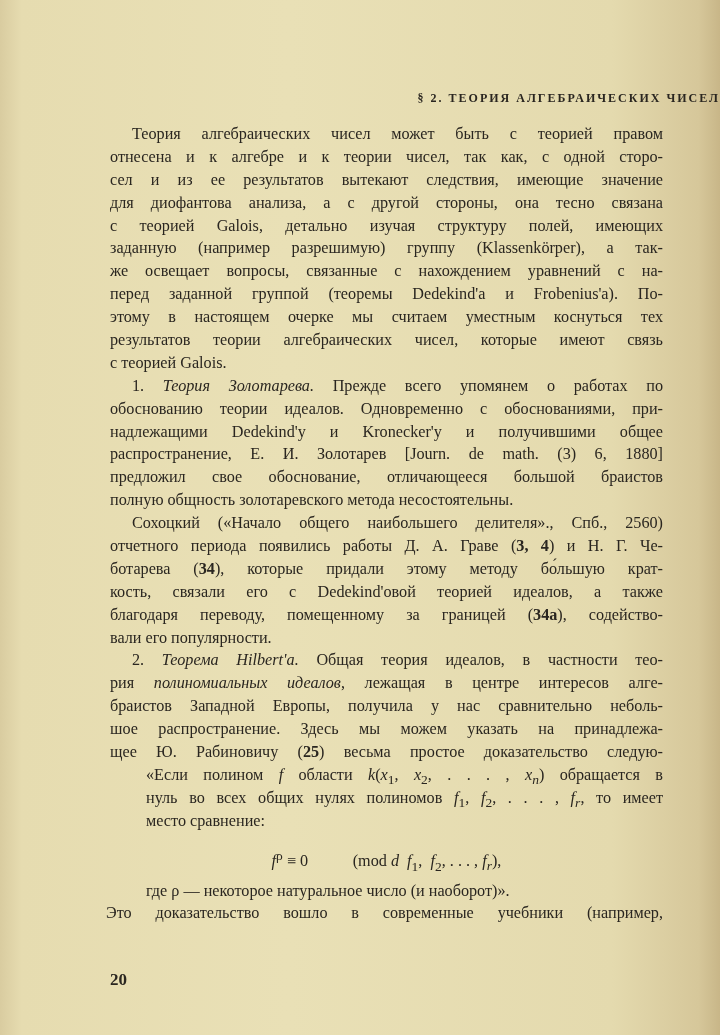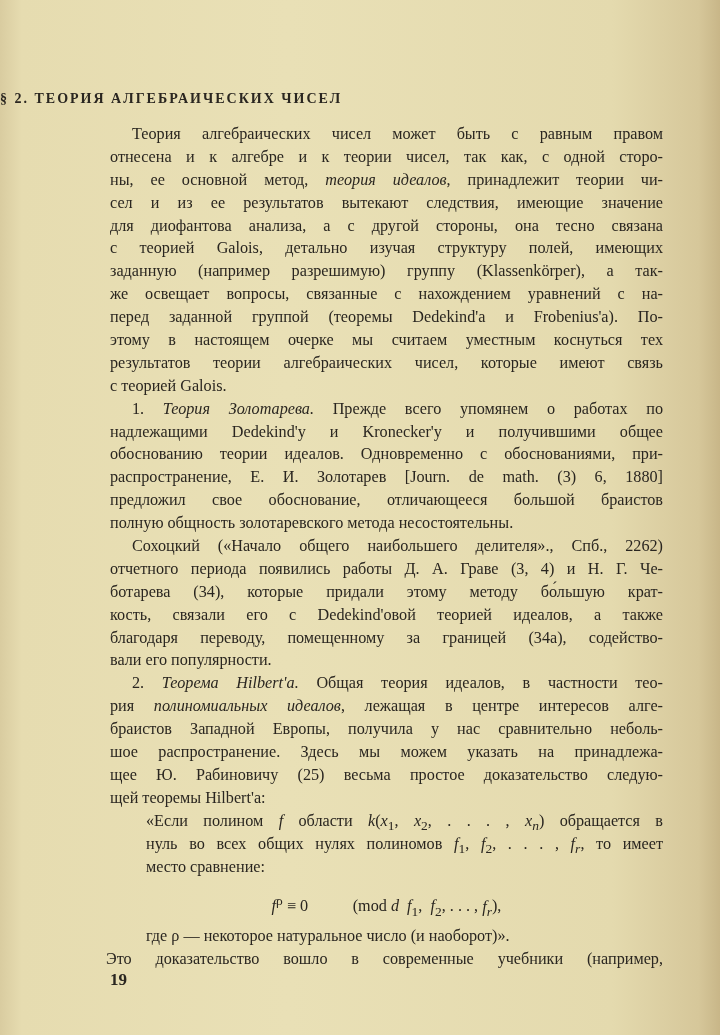--- a/index.html
+++ b/index.html
@@ -5,78 +5,76 @@
   html, body { margin:0; padding:0; }
   body {
     width:720px; height:1035px; overflow:hidden;
     background: linear-gradient(90deg, #d9ccA0 0%, #e6dcb0 3%, #e9e0b6 40%, #e4daae 85%, #d6c79a 97%, #c8b688 100%);
     font-family: "Liberation Serif", "DejaVu Serif", serif;
     color:#2a2620;
     position:relative;
   }
   .page { position:absolute; left:0; top:0; width:720px; height:1035px; }
   .heading {
-    position:absolute; left:0; width:720px; top:91px; text-align:left;
+    position:absolute; left:0; width:720px; top:91px; text-align:right;
     font-family:"Liberation Serif", serif; font-weight:bold;
-    font-size:14px; letter-spacing:2px; color:#2a2620;
+    font-size:12px; letter-spacing:2px; color:#2a2620;
   }
   .text { position:absolute; left:110px; width:553px; top:123px; font-size:16.2px; line-height:22.9px; }
   .line { display:block; white-space:nowrap; text-align:justify; text-align-last:justify; height:22.9px; overflow:visible; }
   .line.last { text-align-last:left; }
   .indent { padding-left:22px; }
   .quote { padding-left:36px; }
   .center { text-align:left; text-align-last:center; }
   .outdent { margin-left:-4px; }
   i { font-style:italic; }
-  b { font-weight:normal; }
+  b { font-weight:bold; }
   .pagenum { position:absolute; left:110px; top:970px; font-size:17px; font-weight:bold; color:#2a2620; }
   .formula-gap { height:12px; }
 </style>
 </head>
 <body>
 
 <div class="page">
   <div class="heading">§ 2. ТЕОРИЯ АЛГЕБРАИЧЕСКИХ ЧИСЕЛ</div>
 
   <div class="text">
-    <span class="line indent">Теория алгебраических чисел может быть с равным правом</span>
+    <span class="line indent">Теория алгебраических чисел может быть с теорией правом</span>
     <span class="line">отнесена и к алгебре и к теории чисел, так как, с одной сторо-</span>
-    <span class="line">ны, ее основной метод, <i>теория идеалов</i>, принадлежит теории чи-</span>
     <span class="line">сел и из ее результатов вытекают следствия, имеющие значение</span>
     <span class="line">для диофантова анализа, а с другой стороны, она тесно связана</span>
     <span class="line">с теорией Galois, детально изучая структуру полей, имеющих</span>
     <span class="line">заданную (например разрешимую) группу (Klassenkörper), а так-</span>
     <span class="line">же освещает вопросы, связанные с нахождением уравнений с на-</span>
     <span class="line">перед заданной группой (теоремы Dedekind'a и Frobenius'a). По-</span>
     <span class="line">этому в настоящем очерке мы считаем уместным коснуться тех</span>
     <span class="line">результатов теории алгебраических чисел, которые имеют связь</span>
     <span class="line last">с теорией Galois.</span>
     <span class="line indent">1. <i>Теория Золотарева.</i> Прежде всего упомянем о работах по</span>
+    <span class="line">обоснованию теории идеалов. Одновременно с обоснованиями, при-</span>
     <span class="line">надлежащими Dedekind'у и Kronecker'у и получившими общее</span>
-    <span class="line">обоснованию теории идеалов. Одновременно с обоснованиями, при-</span>
     <span class="line">распространение, Е. И. Золотарев [Journ. de math. (3) 6, 1880]</span>
     <span class="line">предложил свое обоснование, отличающееся большой браистов</span>
     <span class="line last">полную общность золотаревского метода несостоятельны.</span>
-    <span class="line indent">Сохоцкий («Начало общего наибольшего делителя»., Спб., 2262)</span>
+    <span class="line indent">Сохоцкий («Начало общего наибольшего делителя»., Спб., 2560)</span>
     <span class="line">отчетного периода появились работы Д. А. Граве (<b>3, 4</b>) и Н. Г. Че-</span>
     <span class="line">ботарева (<b>34</b>), которые придали этому методу бо́льшую крат-</span>
     <span class="line">кость, связали его с Dedekind'овой теорией идеалов, а также</span>
     <span class="line">благодаря переводу, помещенному за границей (<b>34а</b>), содейство-</span>
     <span class="line last">вали его популярности.</span>
     <span class="line indent">2. <i>Теорема Hilbert'a.</i> Общая теория идеалов, в частности тео-</span>
     <span class="line">рия <i>полиномиальных идеалов</i>, лежащая в центре интересов алге-</span>
     <span class="line">браистов Западной Европы, получила у нас сравнительно неболь-</span>
     <span class="line">шое распространение. Здесь мы можем указать на принадлежа-</span>
     <span class="line">щее Ю. Рабиновичу (<b>25</b>) весьма простое доказательство следую-</span>
-    <span class="line last">щей теоремы Hilbert'a:</span>
     <span class="line quote">«Если полином <i>f</i> области <i>k</i>(<i>x</i><sub>1</sub>, <i>x</i><sub>2</sub>, . . . , <i>x<sub>n</sub></i>) обращается в</span>
     <span class="line quote">нуль во всех общих нулях полиномов <i>f</i><sub>1</sub>, <i>f</i><sub>2</sub>, . . . , <i>f<sub>r</sub></i>, то имеет</span>
     <span class="line quote last">место сравнение:</span>
     <div class="formula-gap"></div>
     <span class="line center"><i>f</i><sup>ρ</sup> ≡ 0 &nbsp;&nbsp;&nbsp;&nbsp;&nbsp;&nbsp;&nbsp;&nbsp;&nbsp; (mod <i>d</i> &nbsp;<i>f</i><sub>1</sub>, &nbsp;<i>f</i><sub>2</sub>, . . . , <i>f<sub>r</sub></i>),</span>
     <div class="formula-gap"></div>
     <span class="line quote last">где ρ — некоторое натуральное число (и наоборот)».</span>
     <span class="line outdent">Это доказательство вошло в современные учебники (например,</span>
 
   </div>
 
-  <div class="pagenum">19</div>
+  <div class="pagenum">20</div>
 </div>
 
 </body></html>

